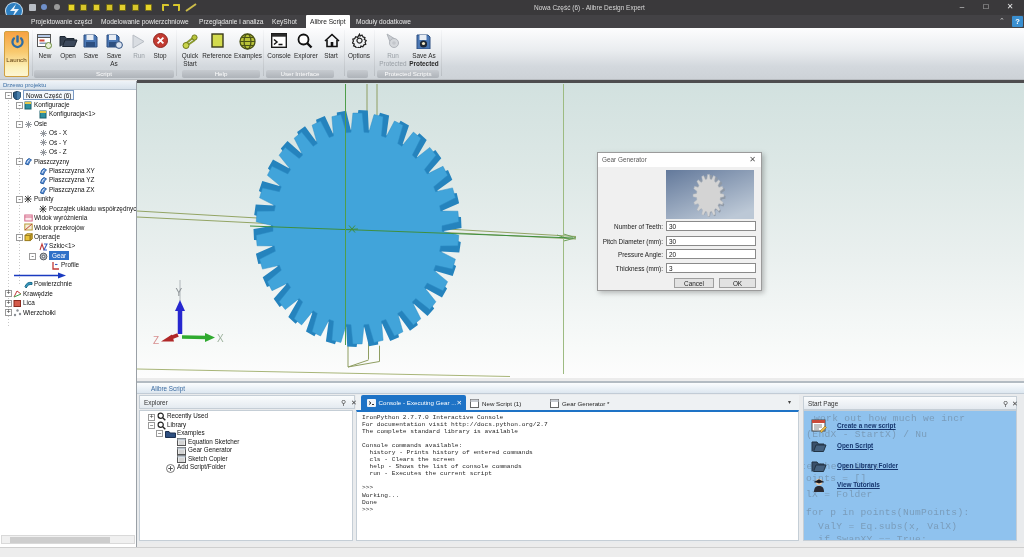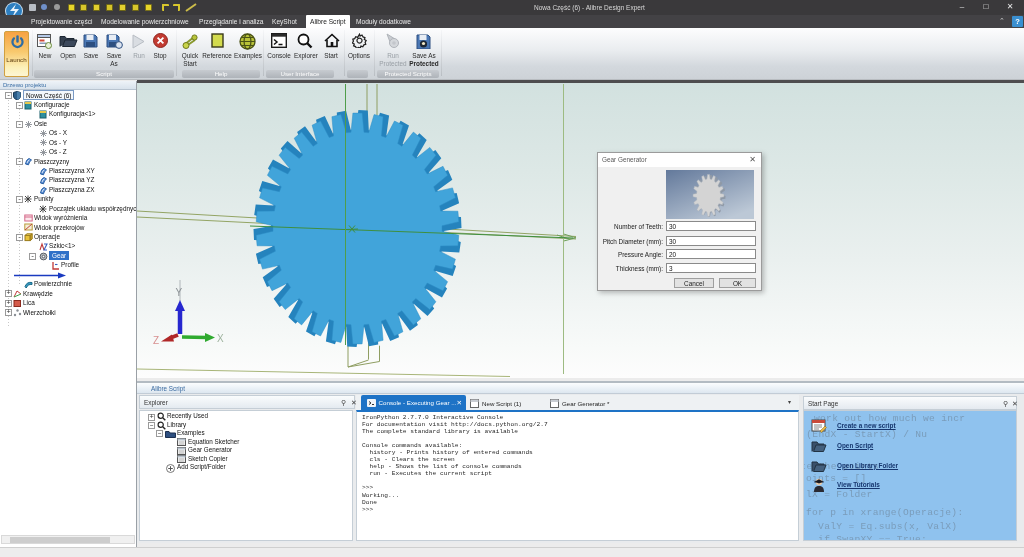--- a/index.html
+++ b/index.html
@@ -490,21 +490,21 @@
   </div>
   <div class="phdr" id="startpage">Start Page
     <span class="pinx" style="left:199px;">⚲</span><span class="pinx" style="left:208px;">✕</span>
   </div>
   <div class="abs" id="sp-body">
     <span class="spcode" style="left:10px;top:2px;">work out how much we incr</span>
     <span class="spcode" style="left:-28px;top:18px;">aX = (EndX - StartX) / Nu</span>
     <span class="spcode" style="left:-40px;top:50px;">alculate the points</span>
     <span class="spcode" style="left:2px;top:62px;">oints = []</span>
     <span class="spcode" style="left:2px;top:78px;">lX = Folder</span>
-    <span class="spcode" style="left:2px;top:96px;">for p in xrange(Operacje):</span>
+    <span class="spcode" style="left:2px;top:96px;">for p in points(NumPoints):</span>
     <span class="spcode" style="left:2px;top:110px;">&nbsp;&nbsp;ValY = Eq.subs(x, ValX)</span>
     <span class="spcode" style="left:2px;top:123px;">&nbsp;&nbsp;if SwapXY == True:</span>
     <svg class="spico" style="top:8px" viewBox="0 0 16 14">
         <rect x="1" y="1" width="13" height="11" fill="#fff" stroke="#444"></rect>
         <rect x="1" y="1" width="13" height="3" fill="#c84a3a"></rect>
         <line x1="3" y1="6" x2="11" y2="6" stroke="#888"></line>
         <line x1="3" y1="8" x2="11" y2="8" stroke="#888"></line>
         <line x1="3" y1="10" x2="8" y2="10" stroke="#888"></line>
         <path d="M9,12 L14,7 L15.5,8.5 L10.5,13.5 Z" fill="#e8b84a" stroke="#8a6a1a" stroke-width="0.5"></path>
       </svg>

